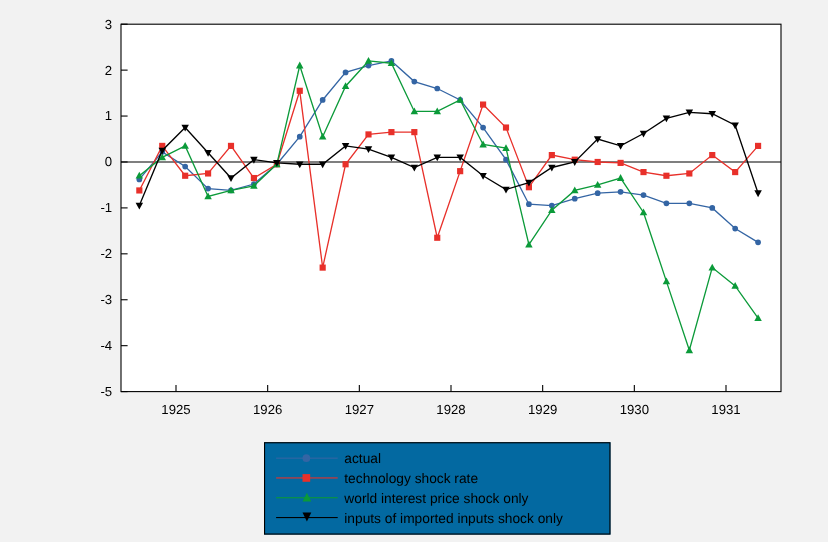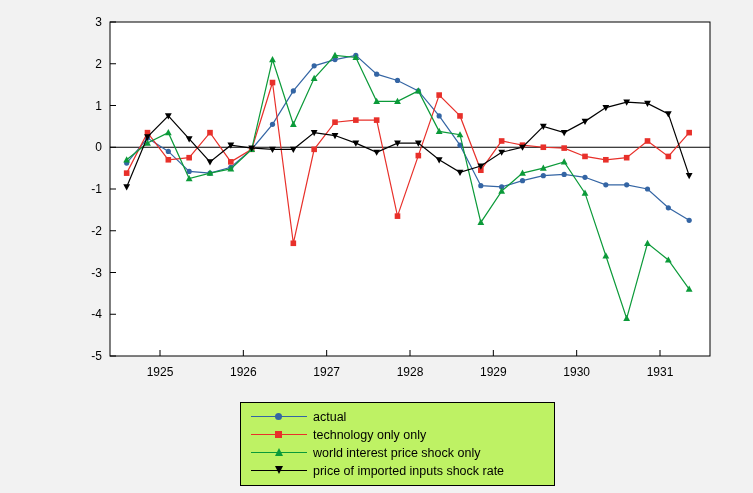--- a/index.html
+++ b/index.html
@@ -25,21 +25,21 @@
     width: 753px;
     height: 400px;
   }
   #legend-box {
     position: absolute;
     left: 240px;
     top: 402px;
     width: 315px;
     height: 84px;
     border: 1px solid #000;
-    background: #bef264;
+    background: #0369a1;
     box-sizing: border-box;
     padding: 5px 8px 4px 10px;
   }
   .legend-row {
     display: flex;
     align-items: center;
     height: 18px;
     font-size: 12.5px;
     color: #000;
   }
@@ -251,31 +251,31 @@
         <span class="ln" style="background:#3465a4"></span>
         <span class="mk" style="background:#3465a4;border-radius:50%"></span>
       </span>
       <span class="legend-label">actual</span>
     </div>
     <div class="legend-row">
       <span class="legend-mark">
         <span class="ln" style="background:#e8302a"></span>
         <span class="mk" style="background:#e8302a"></span>
       </span>
-      <span class="legend-label">technology only only</span>
+      <span class="legend-label">technology shock rate</span>
     </div>
     <div class="legend-row">
       <span class="legend-mark">
         <span class="ln" style="background:#0b9a39"></span>
         <span class="mk" style="background:transparent;width:0;height:0;border-left:4px solid transparent;border-right:4px solid transparent;border-bottom:8px solid #0b9a39;top:2px"></span>
       </span>
       <span class="legend-label">world interest price shock only</span>
     </div>
     <div class="legend-row">
       <span class="legend-mark">
         <span class="ln" style="background:#000000"></span>
         <span class="mk" style="background:transparent;width:0;height:0;border-left:4px solid transparent;border-right:4px solid transparent;border-top:8px solid #000000;top:2px"></span>
       </span>
-      <span class="legend-label">price of imported inputs shock rate</span>
+      <span class="legend-label">inputs of imported inputs shock only</span>
     </div>
   </div>
 
 </div>
 
 </body></html>

